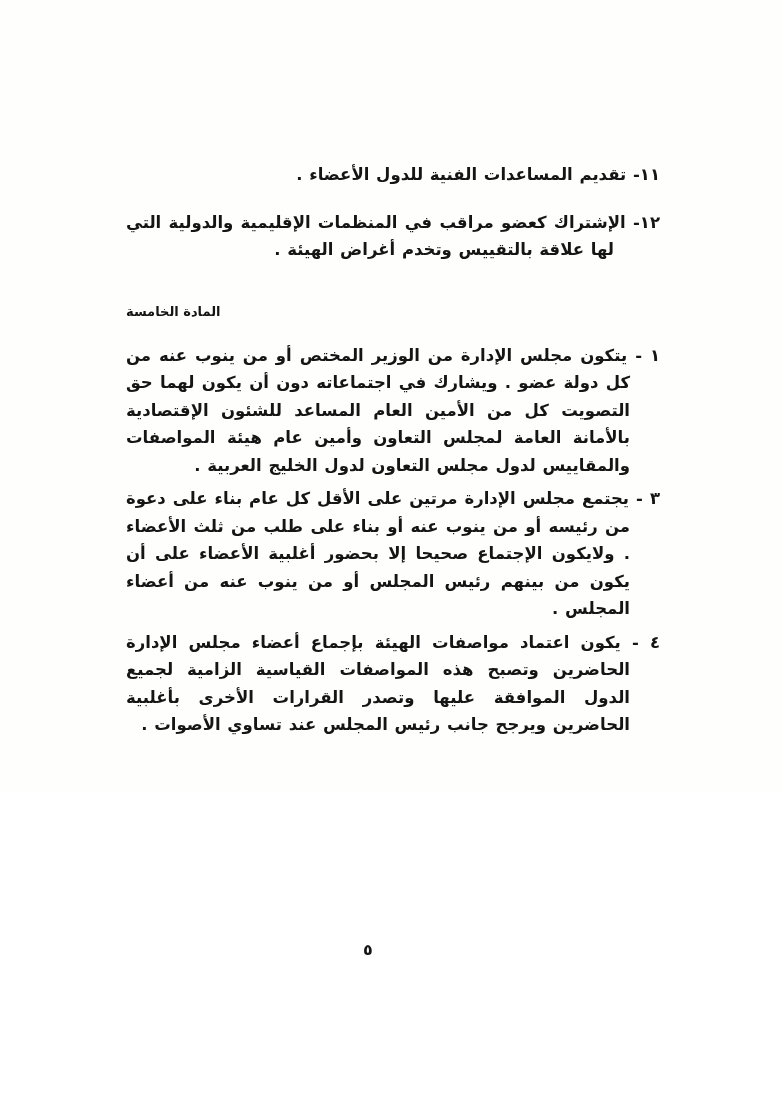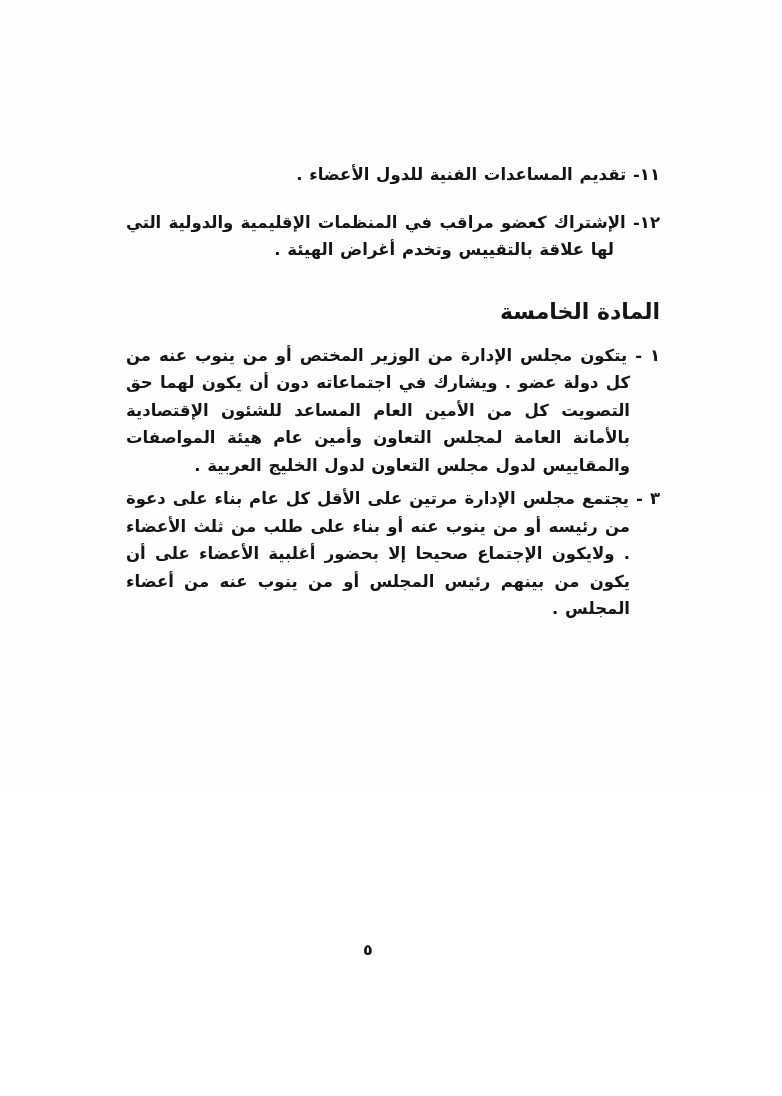--- a/index.html
+++ b/index.html
@@ -42,23 +42,23 @@
   .hang-lg {
     padding-right: 46px;
     text-indent: -46px;
     margin-top: 20px;
   }
   .article-items .item {
     margin-bottom: 6px;
   }
   .heading {
     margin: 34px 0 16px 0;
-    font-size: 22px;
+    font-size: 13px;
     font-weight: 700;
-    text-align: right;
+    text-align: left;
     line-height: 28px;
   }
   .item .num {
     white-space: nowrap;
   }
   .page-number {
     position: absolute;
     top: 940px;
     left: 363px;
     font-size: 16px;
@@ -79,18 +79,20 @@
         <span>الإشتراك كعضو مراقب في المنظمات الإقليمية والدولية التي لها علاقة بالتقييس وتخدم أغراض الهيئة .</span></p>
     </div>
 
     <h2 class="heading">المادة الخامسة</h2>
 
     <div class="article-items">
       <p class="item hang-sm"><span class="num">١ -</span>
         <span>يتكون مجلس الإدارة من الوزير المختص أو من ينوب عنه من كل دولة عضو . ويشارك في اجتماعاته دون أن يكون لهما حق التصويت كل من الأمين العام المساعد للشئون الإقتصادية بالأمانة العامة لمجلس التعاون وأمين عام هيئة المواصفات والمقاييس لدول مجلس التعاون لدول الخليج العربية .</span></p>
       <p class="item hang-sm"><span class="num">٣ -</span>
         <span>يجتمع مجلس الإدارة مرتين على الأقل كل عام بناء على دعوة من رئيسه أو من ينوب عنه أو بناء على طلب من ثلث الأعضاء . ولايكون الإجتماع صحيحا إلا بحضور أغلبية الأعضاء على أن يكون من بينهم رئيس المجلس أو من ينوب عنه من أعضاء المجلس .</span></p>
+      <p class="item hang-sm"><span class="num">٤ -</span>
+        <span>يكون اعتماد مواصفات الهيئة بإجماع أعضاء مجلس الإدارة الحاضرين وتصبح هذه المواصفات القياسية الزامية لجميع الدول الموافقة عليها وتصدر القرارات الأخرى بأغلبية الحاضرين ويرجح جانب رئيس المجلس عند تساوي الأصوات .</span></p>
     </div>
 
   </div>
 
   <div class="page-number">٥</div>
 </div>
 
 </body></html>

